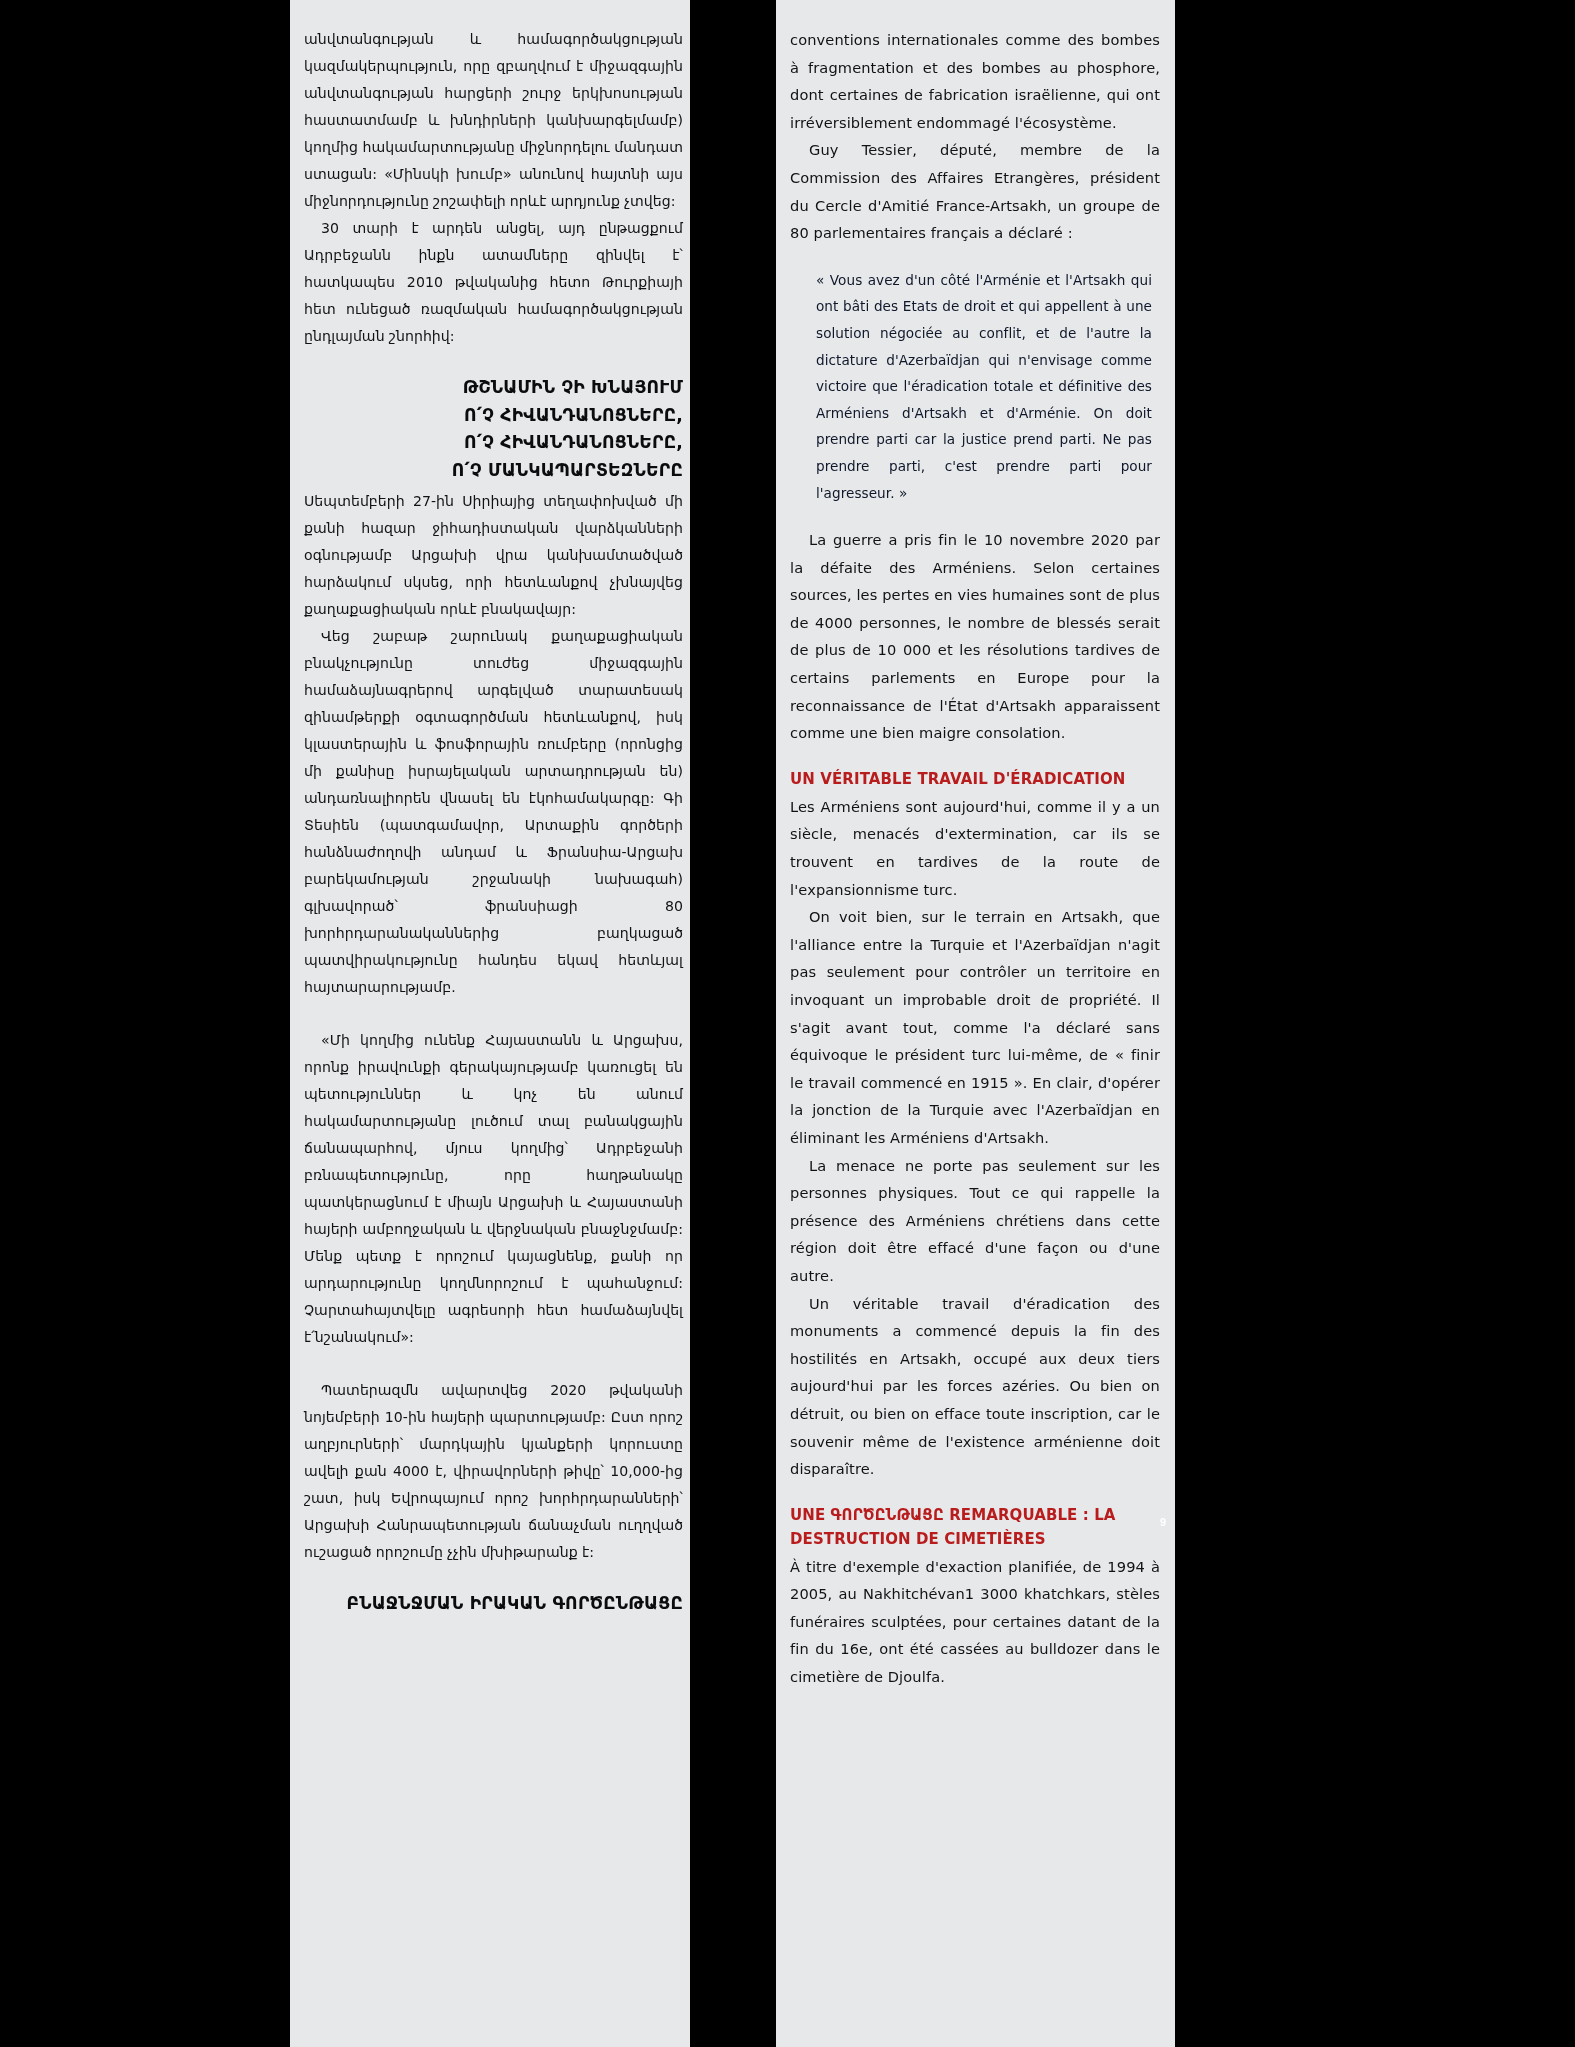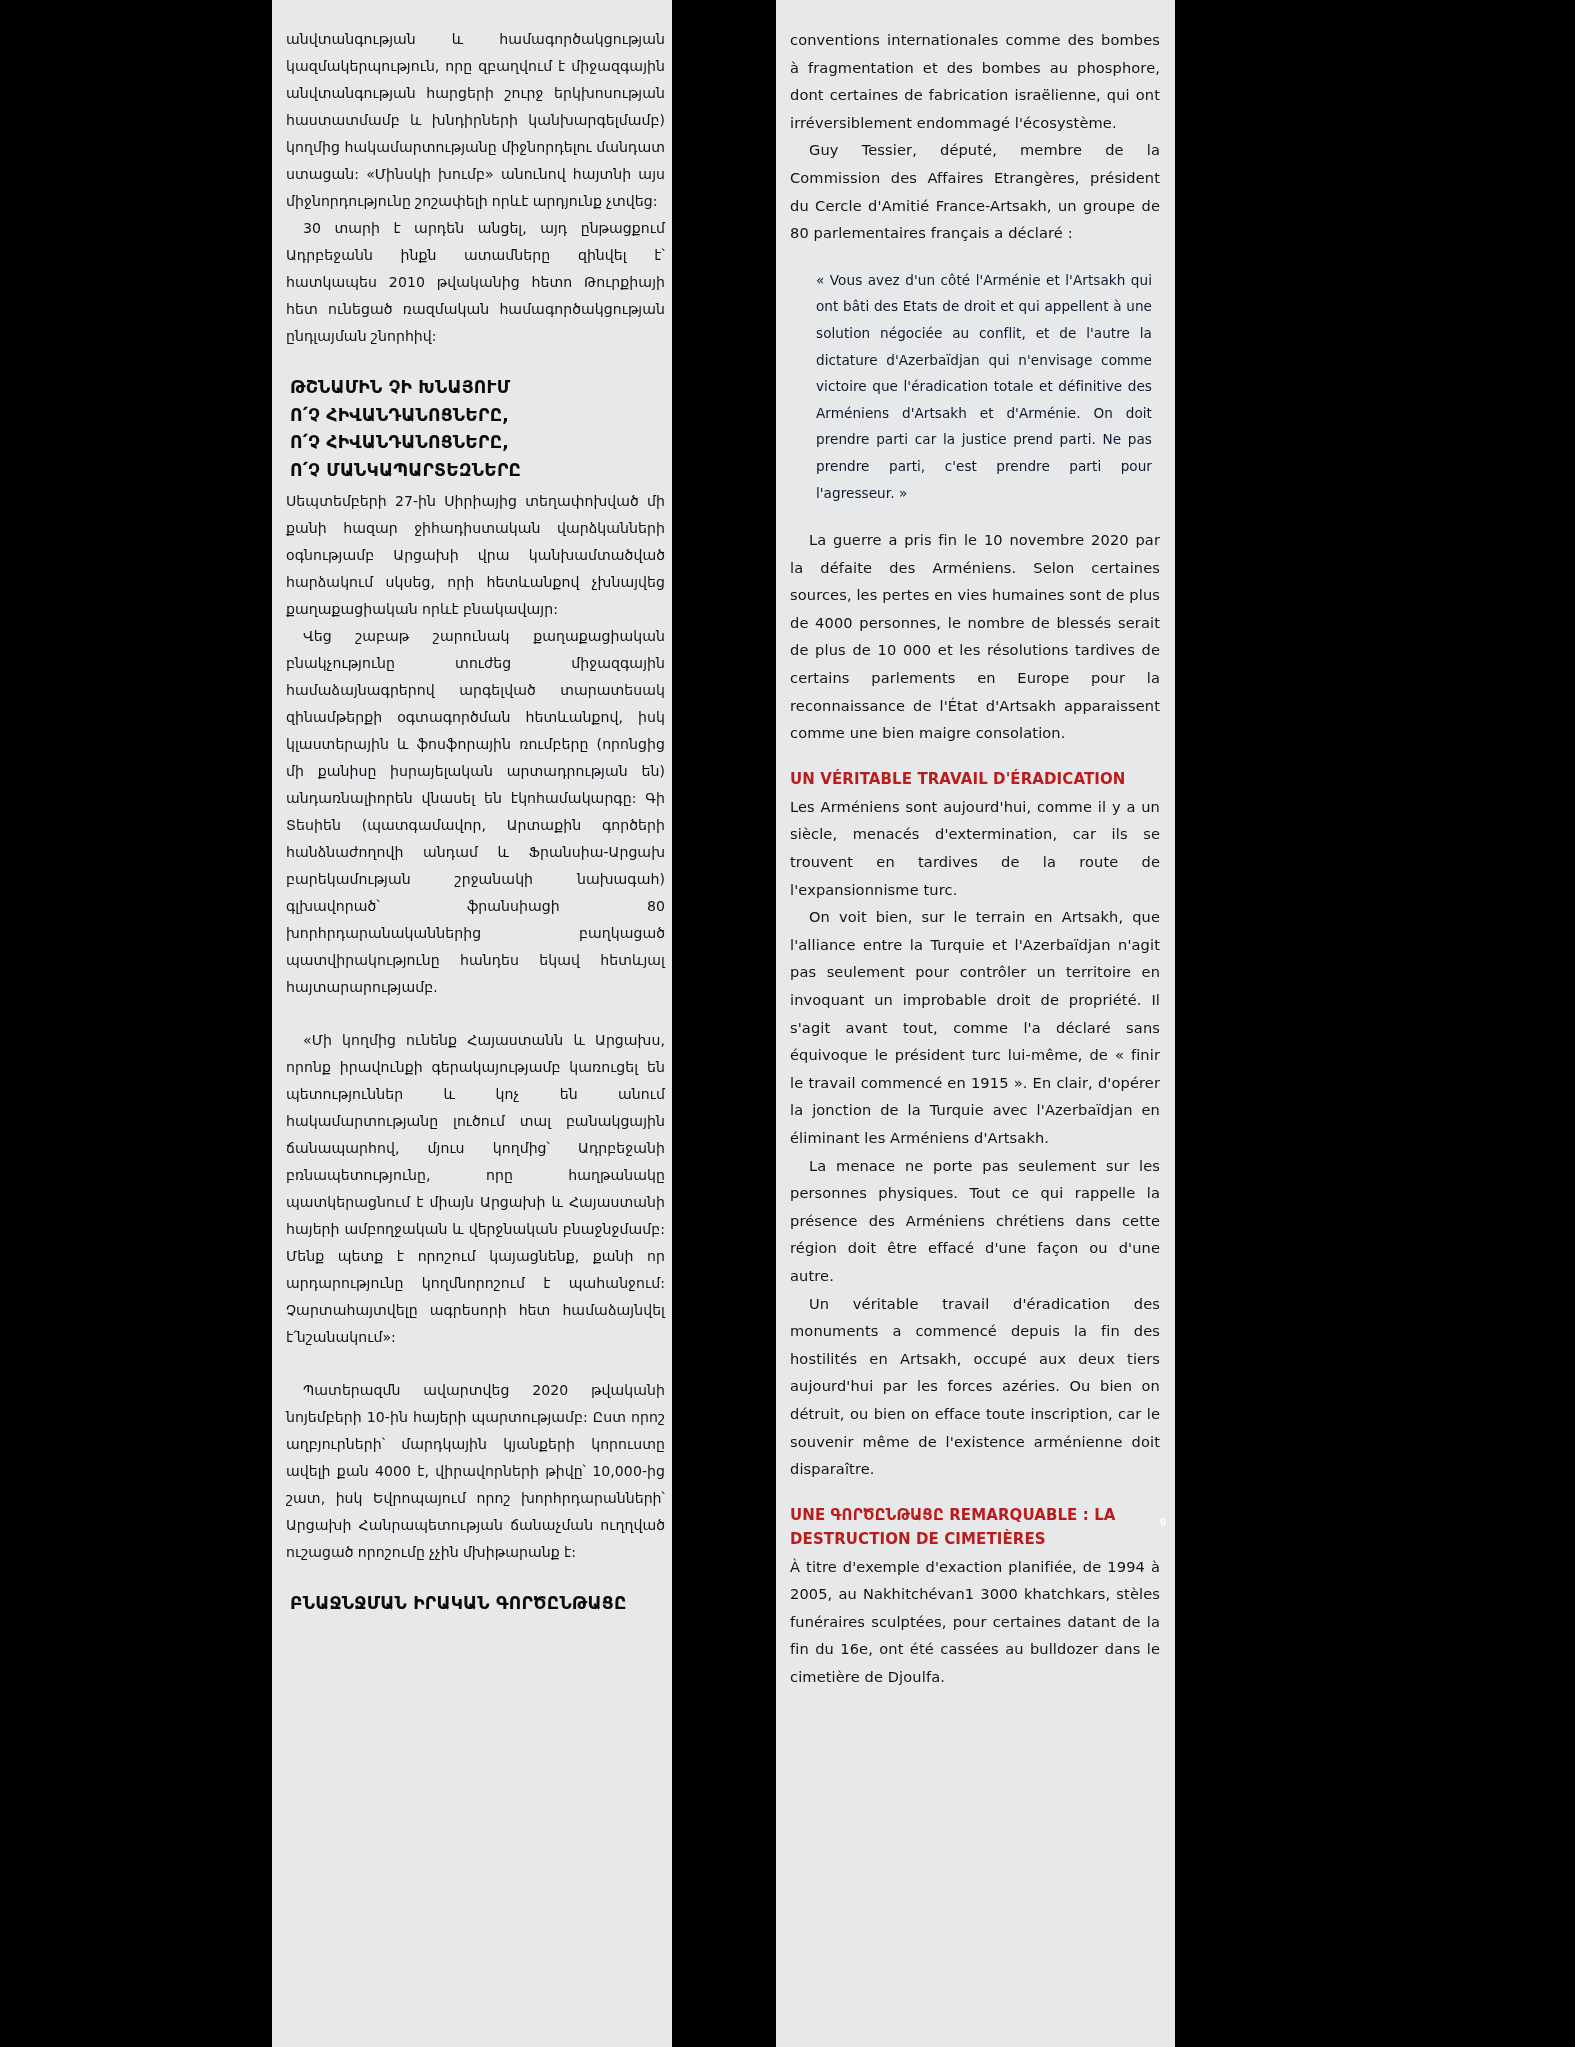--- a/index.html
+++ b/index.html
@@ -44,21 +44,21 @@
   }
   .col {
     position: absolute;
     top: 0;
     height: 2047px;
     background: #e7e8ea;
     box-sizing: border-box;
     overflow: hidden;
   }
   .col-left {
-    left: 272px;
+    left: 290px;
     width: 400px;
     padding: 26px 7px 20px 14px;
   }
   .col-right {
     left: 740px;
     width: 399px;
     padding: 26px 15px 20px 14px;
     margin-left: 36px;
   }
   
@@ -79,27 +79,27 @@
   .fr {
     font-size: 14.6px;
     line-height: 27.6px;
     letter-spacing: 0.12px;
   }
   .fr.indent { text-indent: 19px; }
   .fr.first { text-indent: 0; }
 
   
   h2.hy-head {
-    margin: 24px 0 4px 4px;
+    margin: 24px 0 4px 16px;
     font-size: 17.2px;
     line-height: 27.5px;
     font-weight: 700;
     color: #0b0c0e;
     letter-spacing: 0.2px;
-    text-align: left;
+    text-align: right;
   }
   h2.fr-head {
     margin: 20px 0 2px 0;
     font-size: 15.0px;
     line-height: 24px;
     font-weight: 700;
     color: #b91c1c;
     letter-spacing: 0.1px;
     text-align: left;
   }

